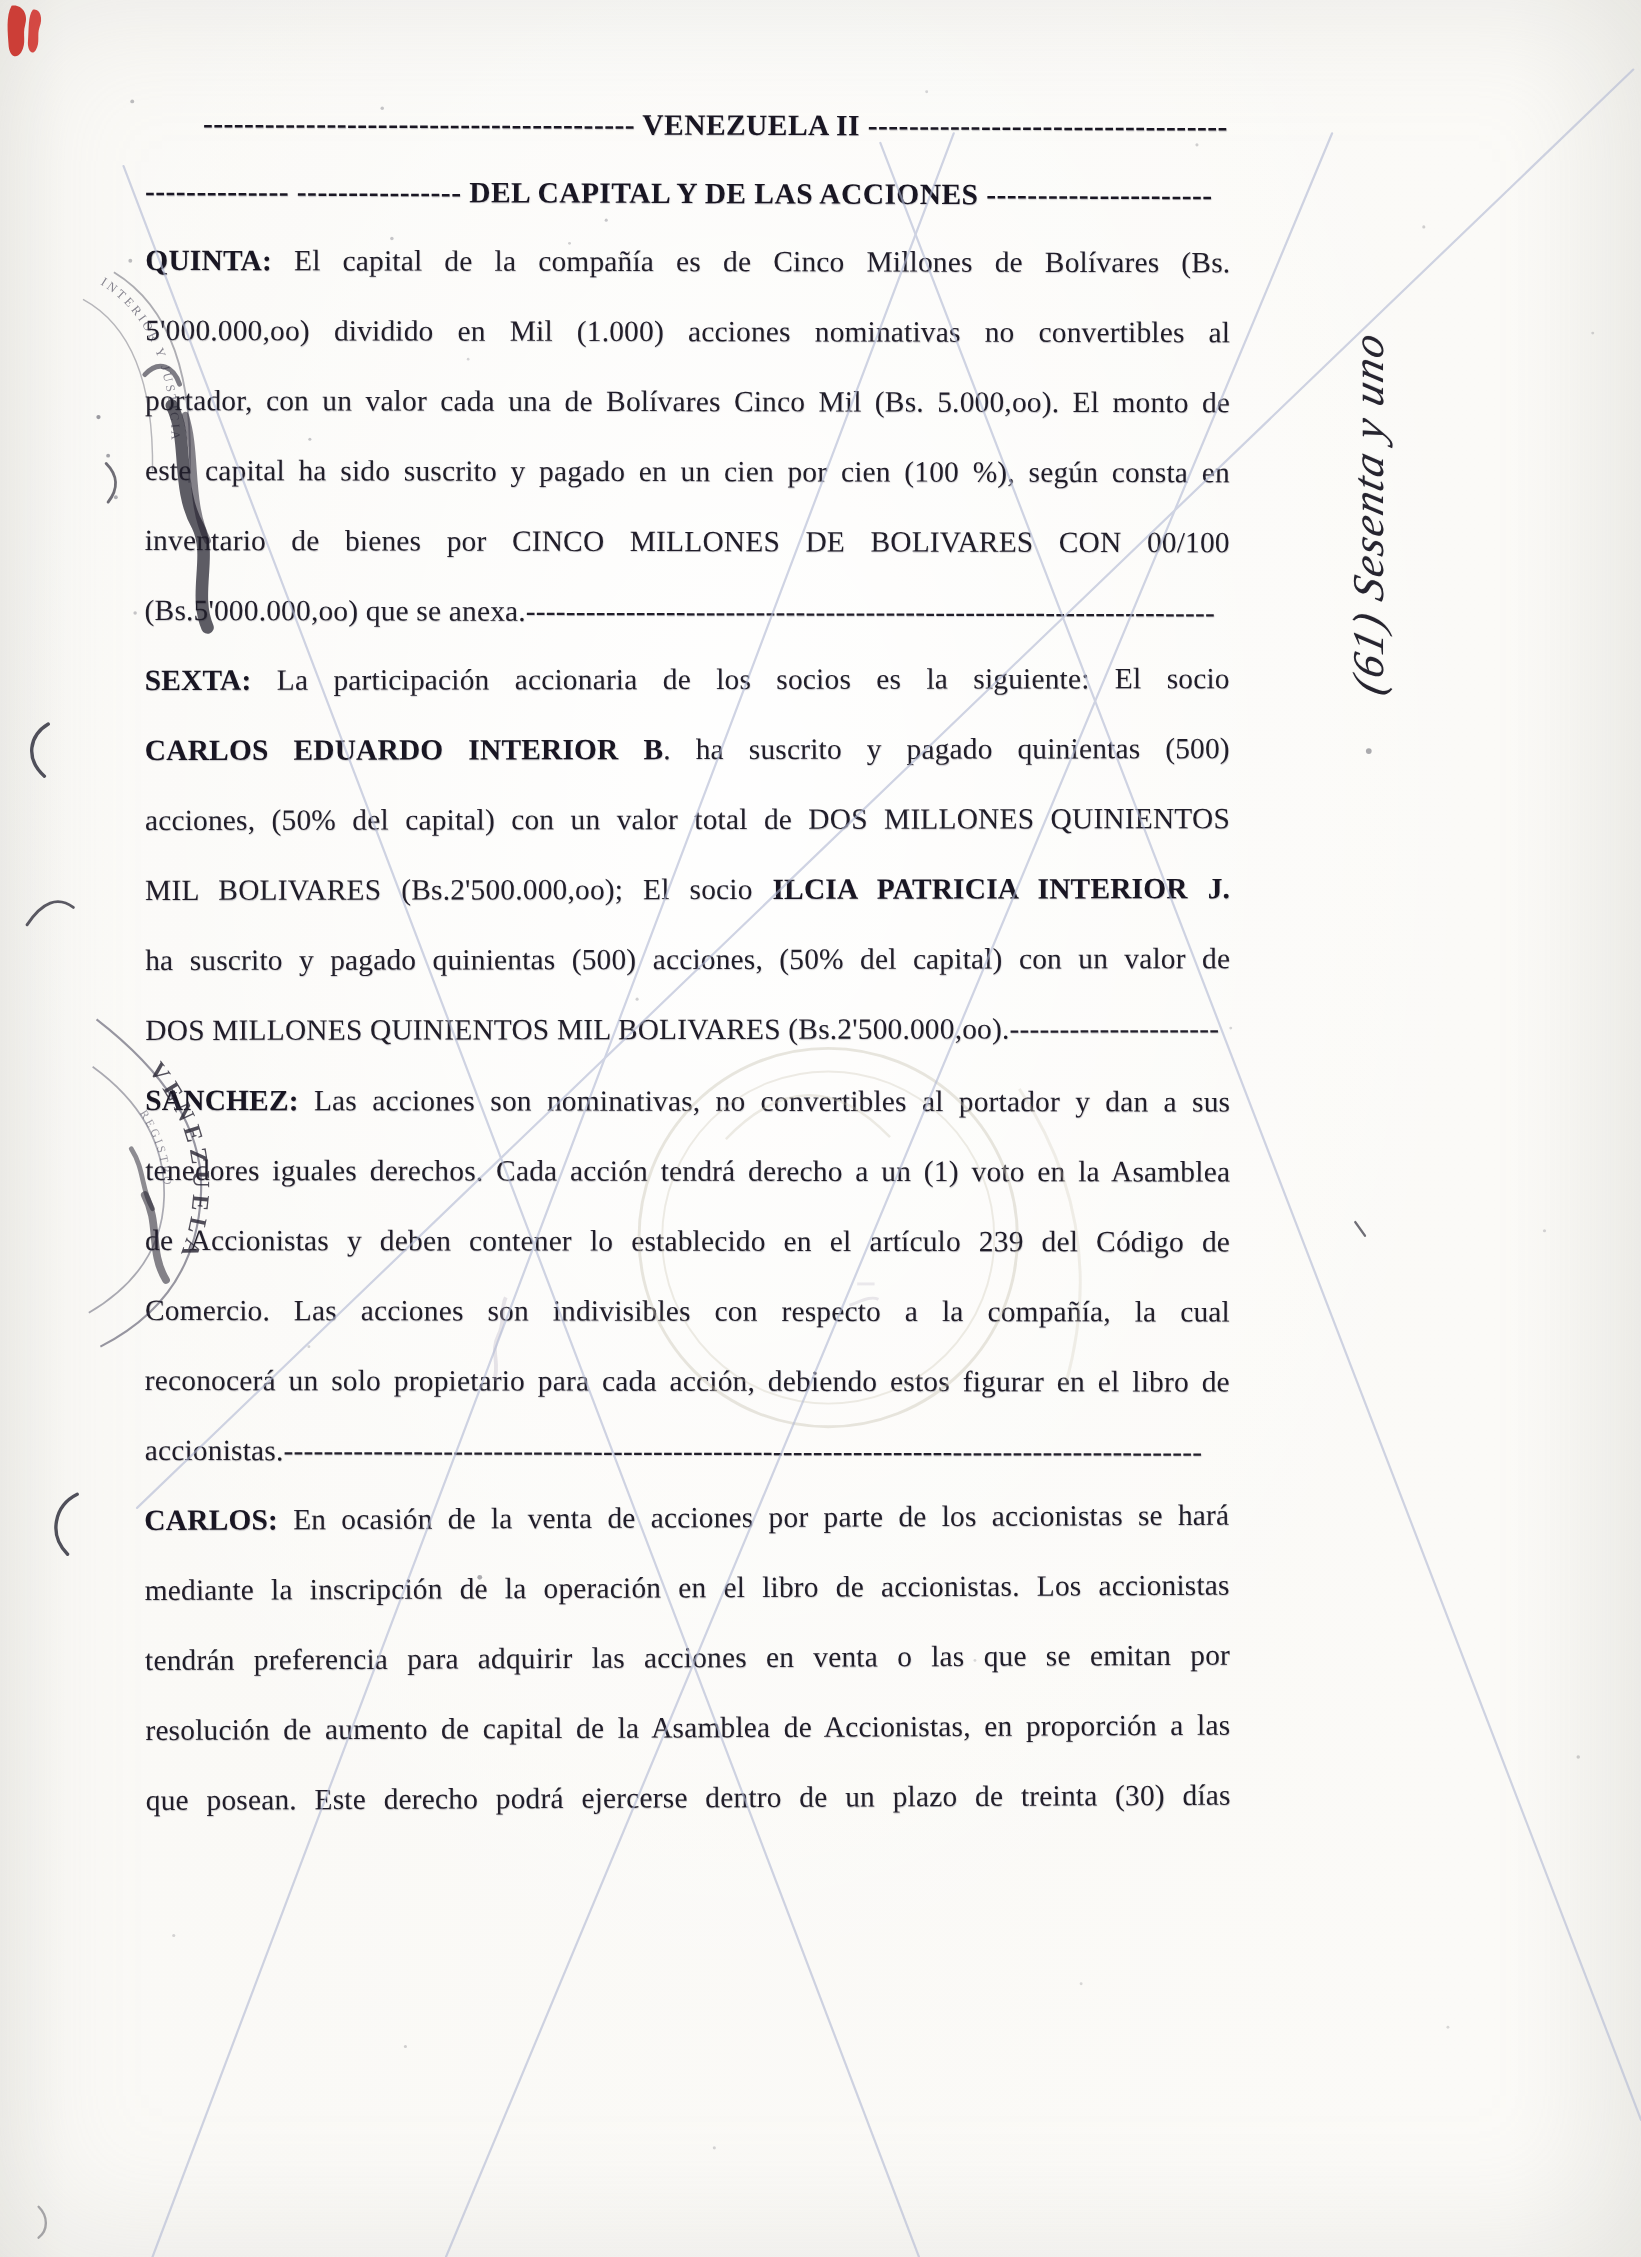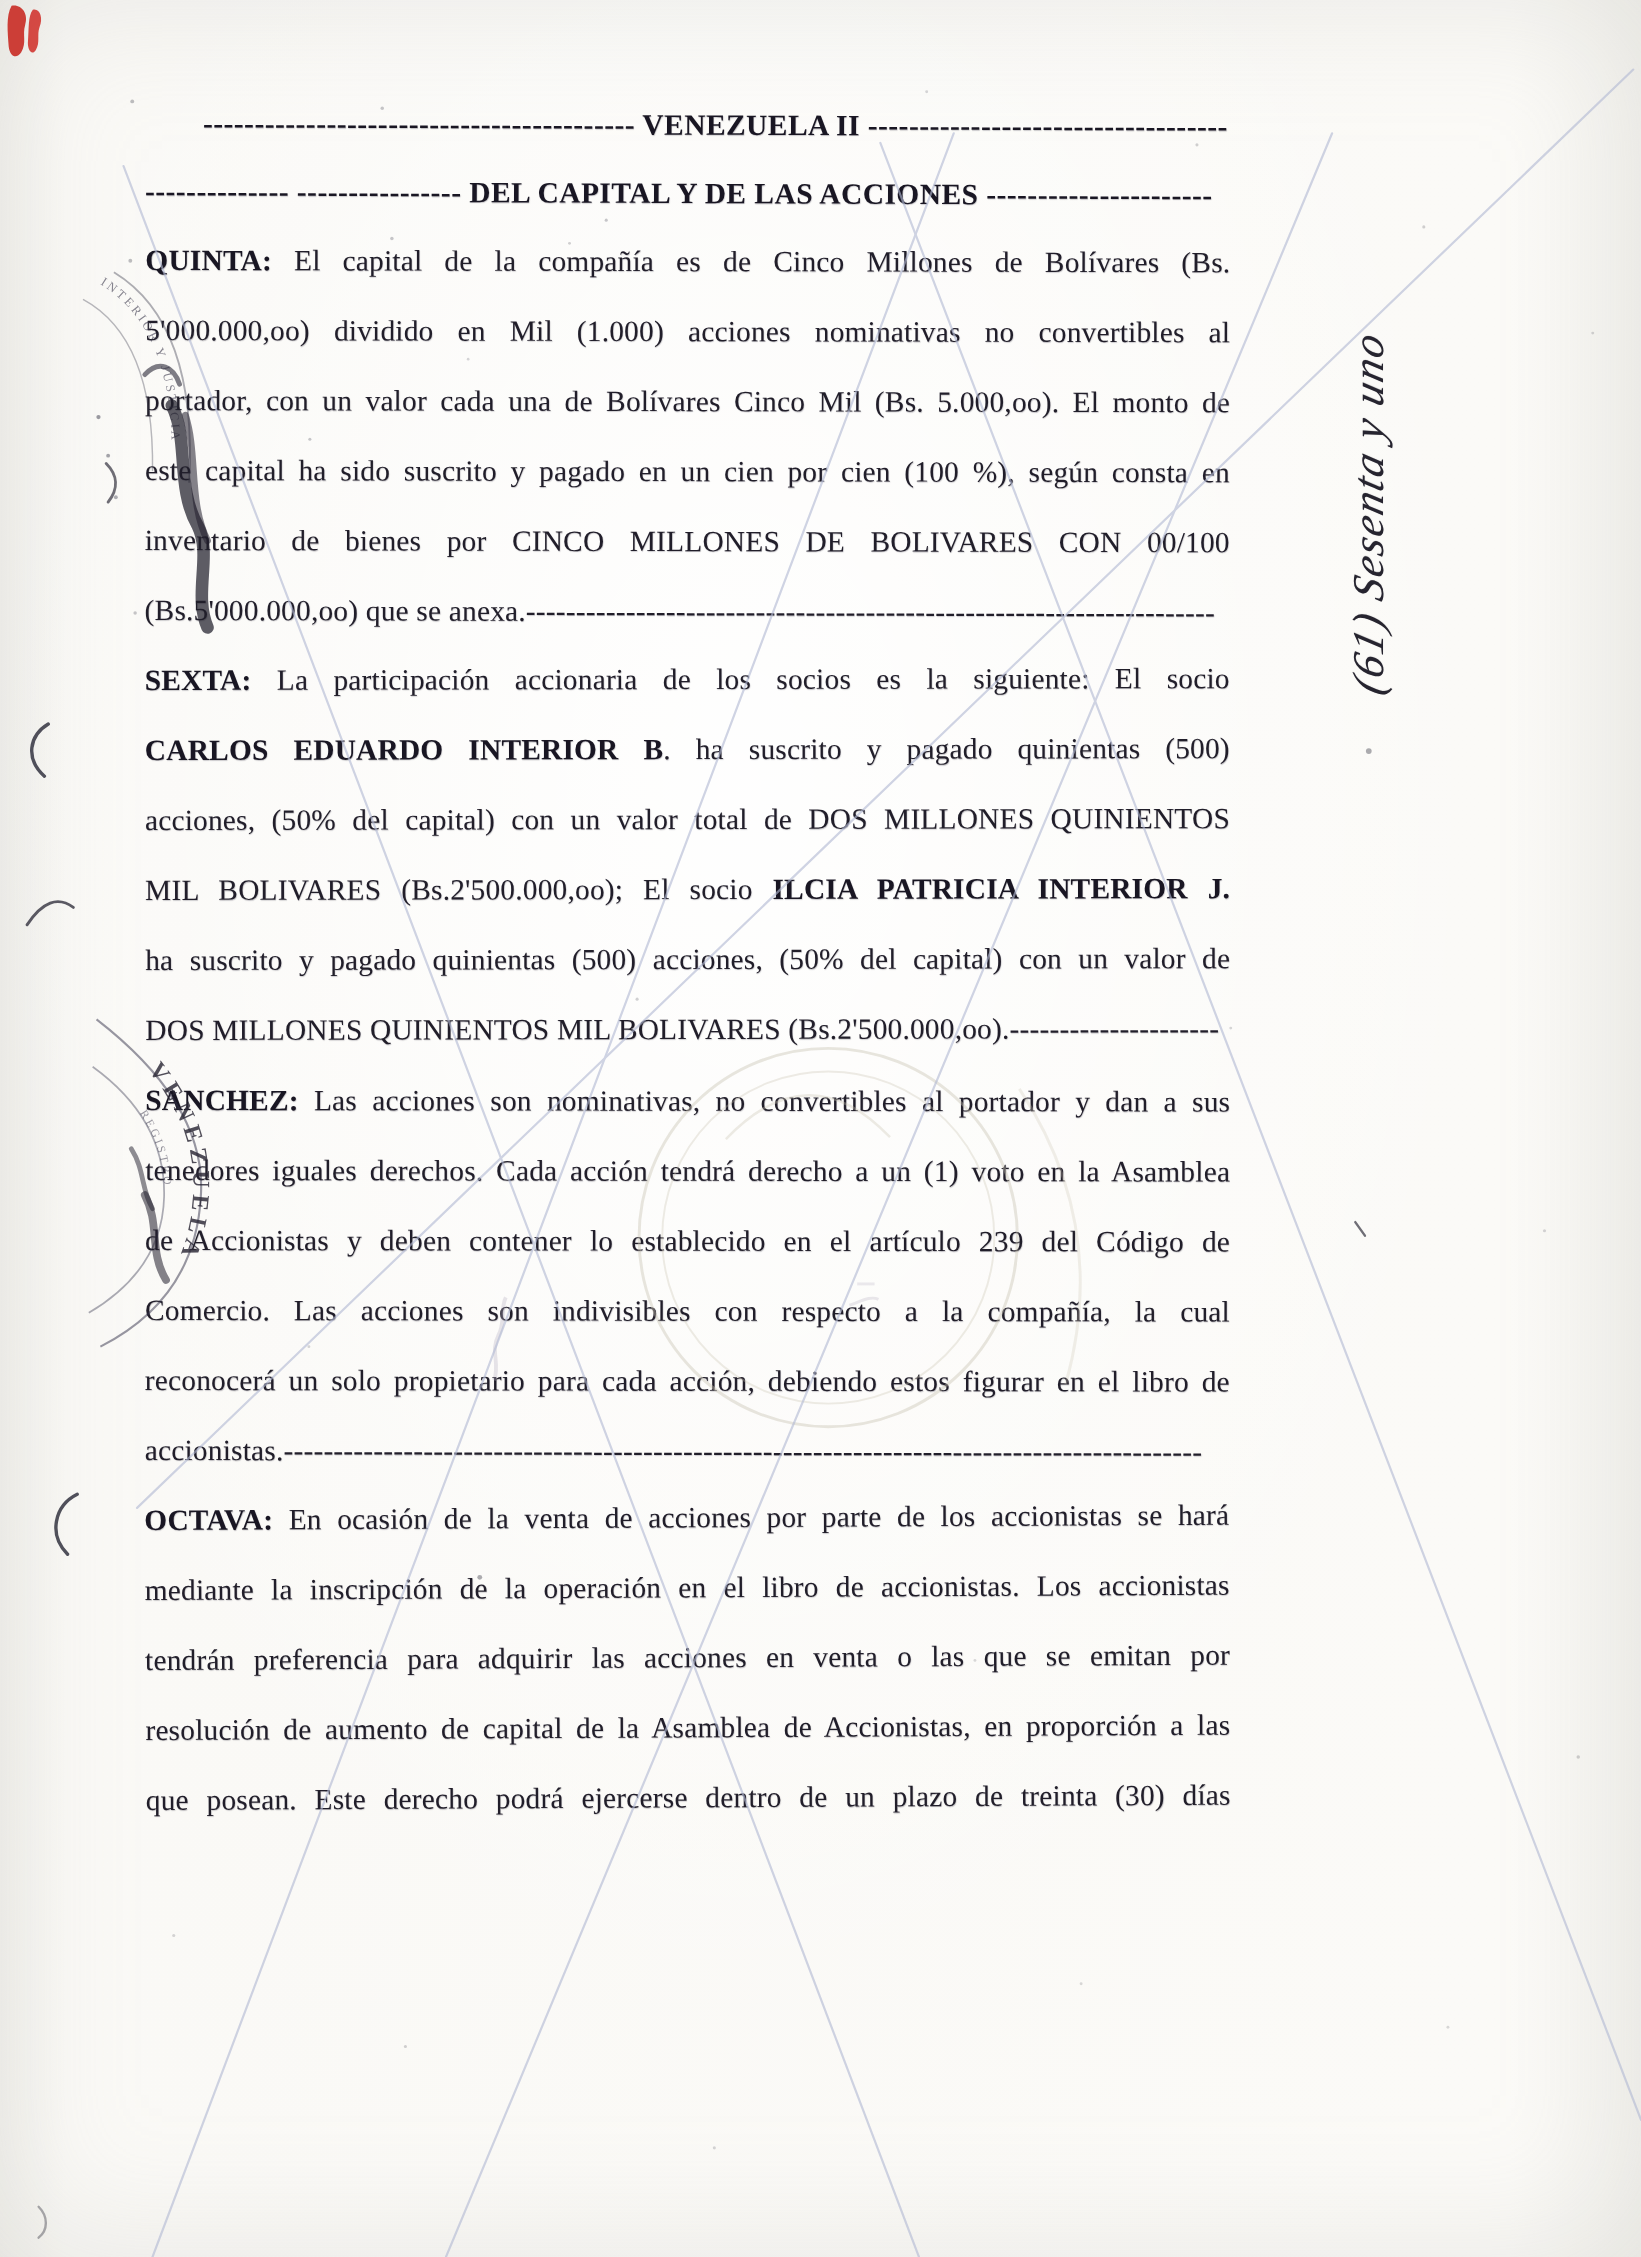--- a/index.html
+++ b/index.html
@@ -64,21 +64,21 @@
       </div>
       <div class="paragraph para-septima">
         <div class="line"><span class="b">SANCHEZ:</span><span> Las acciones son nominativas, no convertibles al portador y dan a sus</span></div>
         <div class="line"><span>tenedores iguales derechos. Cada acción tendrá derecho a un (1) voto en la Asamblea</span></div>
         <div class="line"><span>de Accionistas y deben contener lo establecido en el artículo 239 del Código de</span></div>
         <div class="line"><span>Comercio. Las acciones son indivisibles con respecto a la compañía, la cual</span></div>
         <div class="line"><span>reconocerá un solo propietario para cada acción, debiendo estos figurar en el libro de</span></div>
         <div class="line fill"><span>accionistas.--------------------------------------------------------------------------------------------</span></div>
       </div>
       <div class="paragraph para-octava">
-        <div class="line"><span class="b">OCTAVA:</span><span> En ocasión de la venta de acciones por parte de los accionistas se hará</span></div>
+        <div class="line"><span class="b">CARLOS:</span><span> En ocasión de la venta de acciones por parte de los accionistas se hará</span></div>
         <div class="line"><span>mediante la inscripción de la operación en el libro de accionistas. Los accionistas</span></div>
         <div class="line"><span>tendrán preferencia para adquirir las acciones en venta o las que se emitan por</span></div>
         <div class="line"><span>resolución de aumento de capital de la Asamblea de Accionistas, en proporción a las</span></div>
         <div class="line"><span>que posean. Este derecho podrá ejercerse dentro de un plazo de treinta (30) días</span></div>
       </div>
     </div>
 
   <div class="handwriting">
     <span>(61) Sesenta y uno</span>
   </div>

